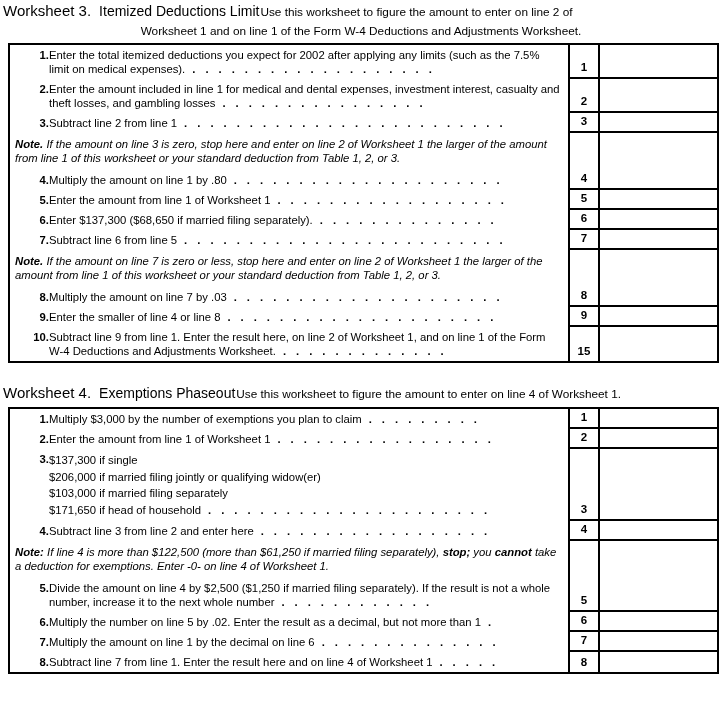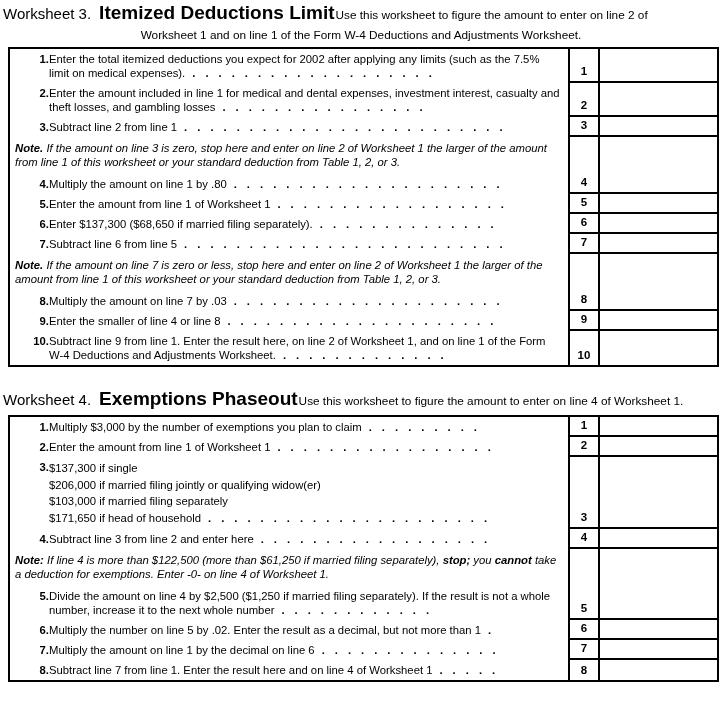--- a/index.html
+++ b/index.html
@@ -8,21 +8,21 @@
     font-family:"Liberation Sans", sans-serif;
     color:#000;
     overflow:hidden;
   }
   .page { padding:2px 2px 0 3px; }
 
   
   .ws-header { margin:0 0 5px 0; }
   .ws-header .hline1 { white-space:nowrap; }
   .ws-label  { font-size:15px; }
-  .ws-title  { font-size:19px; font-weight:bold; padding-left:8px; }
+  .ws-title  { font-size:14px; font-weight:normal; padding-left:8px; }
   .ws-intro  { font-size:11.8px; padding-left:1px; }
   .hline2    { font-size:11.8px; text-align:center; margin-top:4px; }
   .ws4-head  { margin-top:21px; }
 
   
   .ws-grid {
     margin-left:5px; width:711px; box-sizing:border-box;
     border:2px solid #000;
     display:grid;
     grid-template-columns:1fr 30px 117px;
@@ -189,21 +189,21 @@
       <div class="cell amtcell bb"></div>
       <div class="cell desc">
         <div class="item">
           <span class="inum">10.</span>
           <div class="itext">
             <span class="ln"><span>Subtract line 9 from line 1. Enter the result here, on line 2 of </span><span class="s-i">Worksheet 1,</span><span> and on line 1 of the Form W-4 </span><span class="s-i">Deductions and Adjustments Worksheet.</span><span class="dots">.............</span></span>
           </div>
         </div>
       </div>
       <div class="cell numcell">
-        <span>10</span>
+        <span>15</span>
       </div>
       <div class="cell amtcell"></div>
     </div>
 
   <div class="ws-header ws4-head">
     <div class="hline1">
       <span class="ws-label">Worksheet 4.</span><span class="ws-title">Exemptions Phaseout</span><span class="ws-intro">Use this worksheet to figure the amount to enter on line 4 of Worksheet 1.</span>
     </div>
   </div>
 

